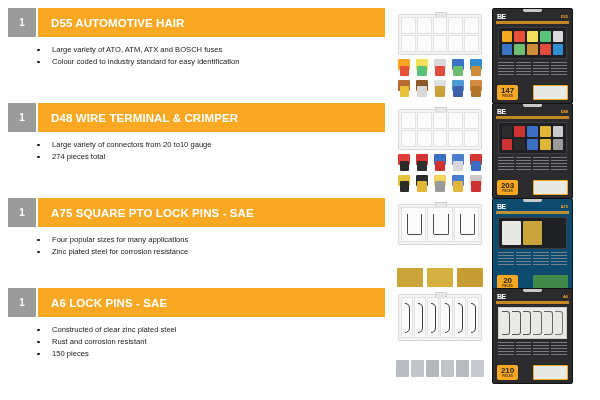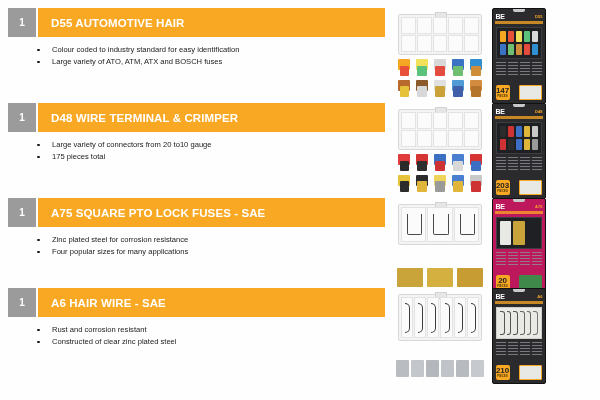--- a/index.html
+++ b/index.html
@@ -107,21 +107,21 @@
     top: 0;
     left: 392px;
     width: 206px;
     height: 95px;
   }
   .photo {
     position: absolute;
     top: 0;
   }
   .photo-tray  { left: 2px;  width: 92px;  height: 92px; }
-  .photo-pack  { left: 100px; width: 52px; height: 94px; }
+  .photo-pack  { left: 100px; width: 79px; height: 94px; }
 
   
   .tray {
     position: relative;
     width: 100%;
     height: 100%;
   }
   .tray-lid {
     position: absolute;
     left: 4%;
@@ -184,21 +184,21 @@
   
   .pack {
     position: relative;
     width: 100%;
     height: 100%;
     background: #2b2b2d;
     border: 1px solid #111;
     border-radius: 2px;
     overflow: hidden;
   }
-  .pack.light { background: #be185d; text-decoration: underline; }
+  .pack.light { background: #0c4a6e; text-decoration: underline; }
   .pack-hang {
     position: absolute;
     left: 38%;
     top: -4px;
     width: 24%;
     height: 7px;
     background: #c9c9c9;
     border-radius: 2px;
   }
   .pack-brand {
@@ -348,22 +348,22 @@
 
   <section class="product-block" data-index="0">
     <div class="header-row">
       <div class="num-box">1</div>
       <div class="title-bar">
         <span class="title-text">D55 AUTOMOTIVE HAIR</span>
       </div>
     </div>
 
     <ul class="bullet-list">
+      <li class="bullet-item">Large variety of ATO, ATM, ATX and BOSCH fuses</li>
       <li class="bullet-item">Colour coded to industry standard for easy identification</li>
-      <li class="bullet-item">Large variety of ATO, ATM, ATX and BOSCH fuses</li>
     </ul>
 
     <div class="photo-area">
 
       <div class="photo photo-tray">
         <span class="sr-only">Open plastic organizer case filled with assorted coloured automotive blade fuses</span>
         <div class="tray">
           <div class="tray-lid">
             <div class="lid-hinge"></div>
             <div class="lid-cell"></div>
@@ -484,21 +484,21 @@
   <section class="product-block" data-index="1">
     <div class="header-row">
       <div class="num-box">1</div>
       <div class="title-bar">
         <span class="title-text">D48 WIRE TERMINAL &amp; CRIMPER</span>
       </div>
     </div>
 
     <ul class="bullet-list">
       <li class="bullet-item">Large variety of connectors from 20 to10 gauge</li>
-      <li class="bullet-item">175 pieces total</li>
+      <li class="bullet-item">274 pieces total</li>
     </ul>
 
     <div class="photo-area">
       <div class="photo photo-tray">
         <span class="sr-only">Open organizer case with wire terminals, connectors and a black crimping tool</span>
         <div class="tray">
           <div class="tray-lid">
             <div class="lid-hinge"></div>
             <div class="lid-cell"></div>
               <div class="lid-cell"></div>
@@ -612,27 +612,27 @@
           <div class="badge-side"></div>
         </div>
       </div>
     </div>
   </section>
 
   <section class="product-block" data-index="2">
     <div class="header-row">
       <div class="num-box">1</div>
       <div class="title-bar">
-        <span class="title-text">A75 SQUARE PTO LOCK FUSES - SAE</span>
+        <span class="title-text">A75 SQUARE PTO LOCK PINS - SAE</span>
       </div>
     </div>
 
     <ul class="bullet-list">
+      <li class="bullet-item">Four popular sizes for many applications</li>
       <li class="bullet-item">Zinc plated steel for corrosion resistance</li>
-      <li class="bullet-item">Four popular sizes for many applications</li>
     </ul>
 
     <div class="photo-area">
       <div class="photo photo-tray">
         <span class="sr-only">Open three-compartment case with gold zinc plated square PTO lock pins</span>
         <div class="tray">
           <div class="tray-lid cols3">
             <div class="lid-hinge"></div>
             <div class="lid-cell">
                 <div class="pin-u"></div>
@@ -707,27 +707,28 @@
           <div class="badge-side" style="background:#3f8a4a;border-color:#3f8a4a;"></div>
         </div>
       </div>
     </div>
   </section>
 
   <section class="product-block" data-index="3">
     <div class="header-row">
       <div class="num-box">1</div>
       <div class="title-bar">
-        <span class="title-text">A6 HAIR WIRE - SAE</span>
+        <span class="title-text">A6 LOCK PINS - SAE</span>
       </div>
     </div>
 
     <ul class="bullet-list">
+      <li class="bullet-item">Constructed of clear zinc plated steel</li>
       <li class="bullet-item">Rust and corrosion resistant</li>
-      <li class="bullet-item">Constructed of clear zinc plated steel</li>
+      <li class="bullet-item">150 pieces</li>
     </ul>
 
     <div class="photo-area">
       <div class="photo photo-tray">
         <span class="sr-only">Open six-compartment case filled with silver steel hair pins</span>
         <div class="tray">
           <div class="tray-lid cols6">
             <div class="lid-hinge"></div>
             <div class="lid-cell">
                 <div class="hairpin"></div>

